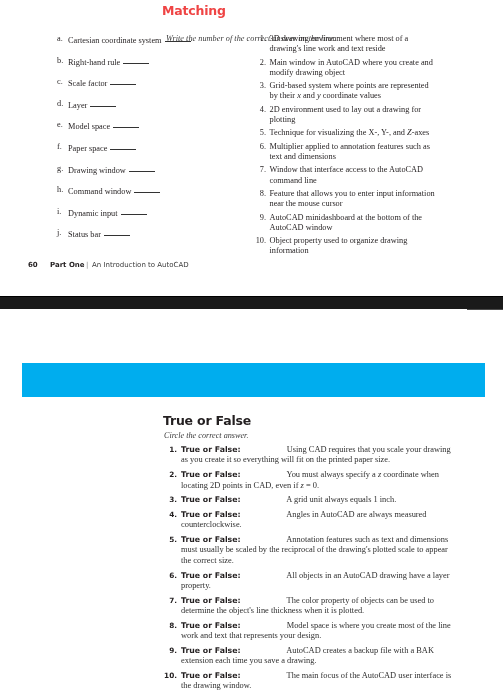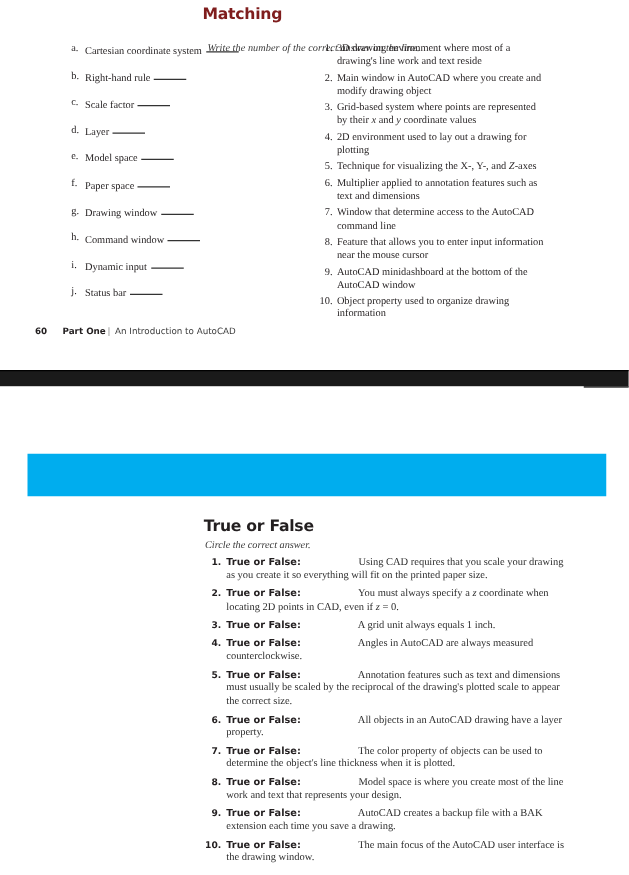--- a/index.html
+++ b/index.html
@@ -23,21 +23,21 @@
     width: 503px;
     height: 296px;
     background: #ffffff;
   }
 
   .heading {
     font-family: "DejaVu Sans", sans-serif;
     font-weight: bold;
     font-size: 12.5px;
     letter-spacing: -0.2px;
-    color: #7f1d1d;
+    color: #ef4444;
     position: absolute;
     left: 162px;
     top: 3px;
   }
 
   .subhead {
     font-family: "Liberation Serif", serif;
     font-style: italic;
     font-size: 8.2px;
     color: #3a3a3a;
@@ -306,21 +306,21 @@
         <div class="d-item">
           <span class="d-num">5.</span>
           <span class="d-txt">Technique for visualizing the X-, Y-, and <i>Z</i>-axes</span>
         </div>
         <div class="d-item">
           <span class="d-num">6.</span>
           <span class="d-txt">Multiplier applied to annotation features such as text and dimensions</span>
         </div>
         <div class="d-item">
           <span class="d-num">7.</span>
-          <span class="d-txt">Window that determine access to the AutoCAD command line</span>
+          <span class="d-txt">Window that interface access to the AutoCAD command line</span>
         </div>
         <div class="d-item">
           <span class="d-num">8.</span>
           <span class="d-txt">Feature that allows you to enter input information near the mouse cursor</span>
         </div>
         <div class="d-item">
           <span class="d-num">9.</span>
           <span class="d-txt">AutoCAD minidashboard at the bottom of the AutoCAD window</span>
         </div>
         <div class="d-item">

